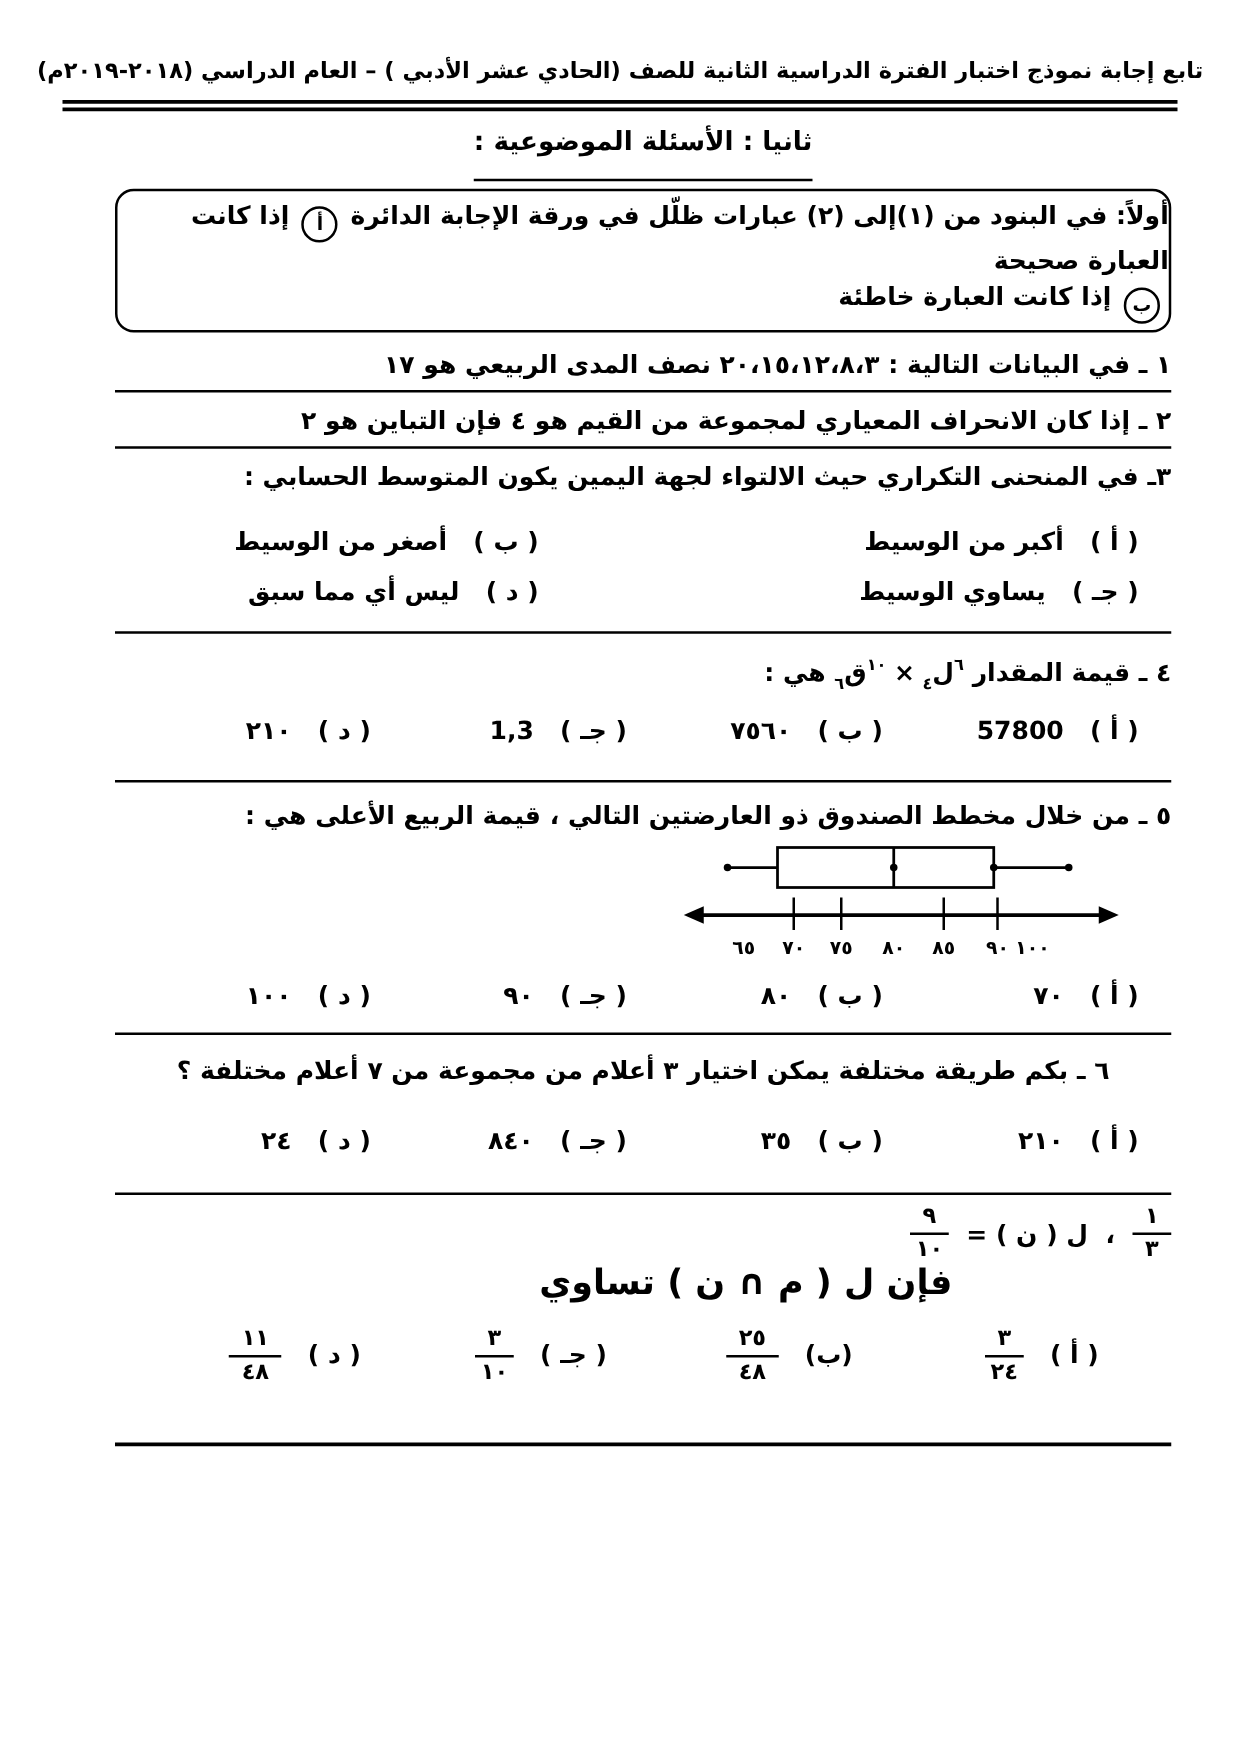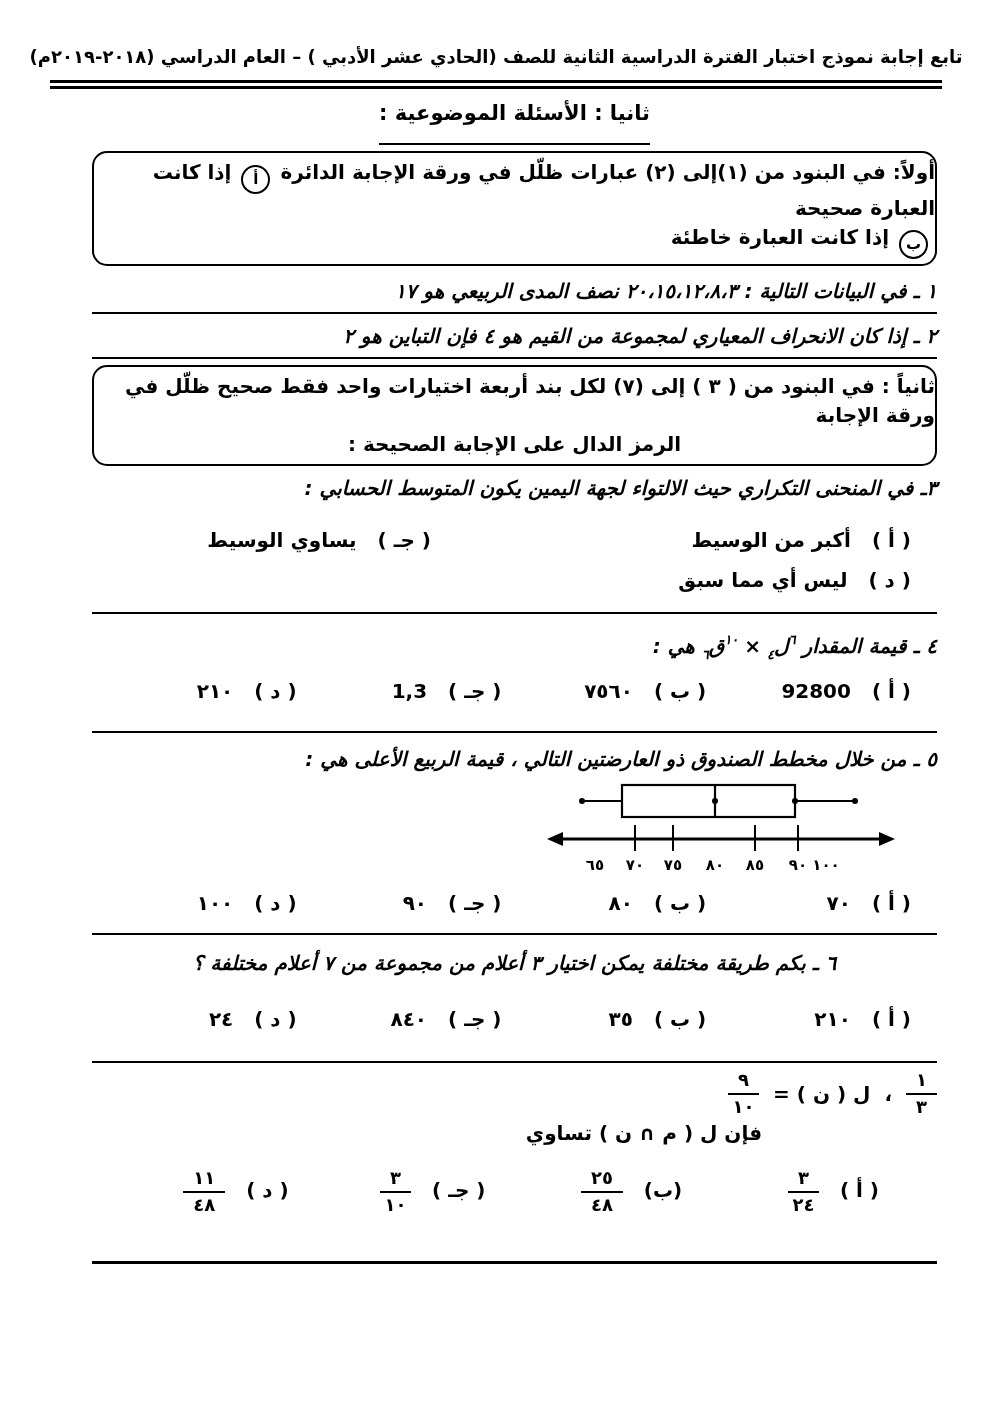--- a/index.html
+++ b/index.html
@@ -12,42 +12,42 @@
   .double-rule{margin:10px 50px 0 50px;height:3px;border-top:3px solid #000;border-bottom:3px solid #000;}
   .content{margin-right:55px;margin-left:92px;}
   .title-row{margin-top:12px;text-align:center;}
   .title{display:inline-block;font-size:21px;border-bottom:2.5px solid #000;padding-bottom:18px;}
   .ibox{border:2.5px solid #000;border-radius:15px;margin-top:6px;padding:5px 0;font-size:20px;line-height:29px;}
   .ibox .line2{padding-right:4px;}
   .ibox .centerline{text-align:center;}
   .circ{display:inline-flex;align-items:center;justify-content:center;
         width:25px;height:25px;border:2px solid #000;border-radius:50%;
         font-size:15px;line-height:1;vertical-align:-5px;margin:0 3px;}
-  .q{font-size:20px;line-height:28px;font-style:italic;}
+  .q{font-size:20px;line-height:28px;}
   .q1blk{padding:11px 0 7px;}
   .q2blk{padding:8px 0 7px;}
   .rule{border:none;border-top:2.2px solid #000;height:0;margin:0;}
   .mt8{margin-top:8px;} .mt12{margin-top:12px;} .mt14{margin-top:14px;text-align:center;}
   .opts2x2{display:grid;grid-template-columns:480px 1fr;row-gap:16px;
            padding-right:26px;margin-top:26px;font-size:20px;}
   .opts4{display:grid;grid-template-columns:repeat(4,1fr);
          padding-right:26px;margin-top:10px;font-size:20px;align-items:center;}
   .opts4.q7o{padding-right:58px;margin-top:22px;}
   .oval{margin-right:14px;}
   .r1{margin-top:20px;} .r2{margin-top:28px;} .r3{margin-top:18px;} .r4{margin-top:30px;}
   .sup{font-size:13px;vertical-align:9px;}
   .sub{font-size:13px;vertical-align:-6px;}
   .times{margin:0 6px;}
   .figwrap{width:380px;margin-left:auto;margin-right:12px;margin-top:4px;}
   .frac{display:inline-flex;flex-direction:column;align-items:center;
         line-height:1.05;font-size:18px;vertical-align:middle;}
   .frac .num{border-bottom:2.5px solid #000;padding:0 10px 3px;}
   .frac .den{padding-top:3px;}
   .q7l1{margin-top:8px;display:flex;align-items:center;gap:14px;font-size:20px;flex-wrap:nowrap;}
-  .q7l2{margin-top:2px;padding-right:175px;font-size:20px;line-height:28px;}
+  .q7l2{margin-top:2px;padding-right:175px;font-size:28px;line-height:28px;}
   .end-rule{margin-top:46px;border:none;border-top:3.5px solid #000;height:0;}
 </style>
 </head>
 <body>
 
 <div class="page">
 
   <div class="header">تابع إجابة نموذج اختبار الفترة الدراسية الثانية للصف (الحادي عشر الأدبي ) – العام الدراسي (٢٠١٨-٢٠١٩م)</div>
   <div class="double-rule"></div>
 
@@ -70,31 +70,31 @@
     </div>
 
     <div class="q q1blk">
       <span>١ ـ في البيانات التالية : </span><span dir="ltr">٢٠،١٥،١٢،٨،٣</span><span> نصف المدى الربيعي هو ١٧</span>
     </div>
     <div class="rule"></div>
 
     <div class="q q2blk">٢ ـ إذا كان الانحراف المعياري لمجموعة من القيم هو ٤ فإن التباين هو ٢</div>
     <div class="rule"></div>
 
-    <div class="ibox">
-      <div>ثانياً : في البنود من ( ٣ ) إلى (٧) لكل بند أربعة اختيارات واحد فقط صحيح ظلّل في ورقة الإجابة</div>
-      <div class="centerline">الرمز الدال على الإجابة الصحيحة :</div>
-    </div>
 
     <div class="q mt8">٣ـ  في المنحنى التكراري حيث الالتواء لجهة اليمين يكون المتوسط الحسابي :</div>
 
     <div class="opts2x2">
       <div class="opt">
         <span>( أ )</span>
         <span class="oval">أكبر من الوسيط</span>
+      </div>
+      <div class="opt">
+        <span>( ب )</span>
+        <span class="oval">أصغر من الوسيط</span>
       </div>
       <div class="opt">
         <span>( جـ )</span>
         <span class="oval">يساوي الوسيط</span>
       </div>
       <div class="opt">
         <span>( د )</span>
         <span class="oval">ليس أي مما سبق</span>
       </div>
     </div>
@@ -102,21 +102,21 @@
 
     <div class="q mt12">
       <span>٤ ـ قيمة المقدار</span>
       <span><span class="sup">٦</span><span>ل</span><span class="sub">٤</span><span class="times">×</span><span class="sup">١٠</span><span>ق</span><span class="sub">٦</span></span>
       <span>هي :</span>
     </div>
 
     <div class="opts4">
       <div class="opt">
         <span>( أ )</span>
-        <span class="oval">92800</span>
+        <span class="oval">57800</span>
       </div>
       <div class="opt">
         <span>( ب )</span>
         <span class="oval">٧٥٦٠</span>
       </div>
       <div class="opt">
         <span>( جـ )</span>
         <span class="oval">1,3</span>
       </div>
       <div class="opt">

